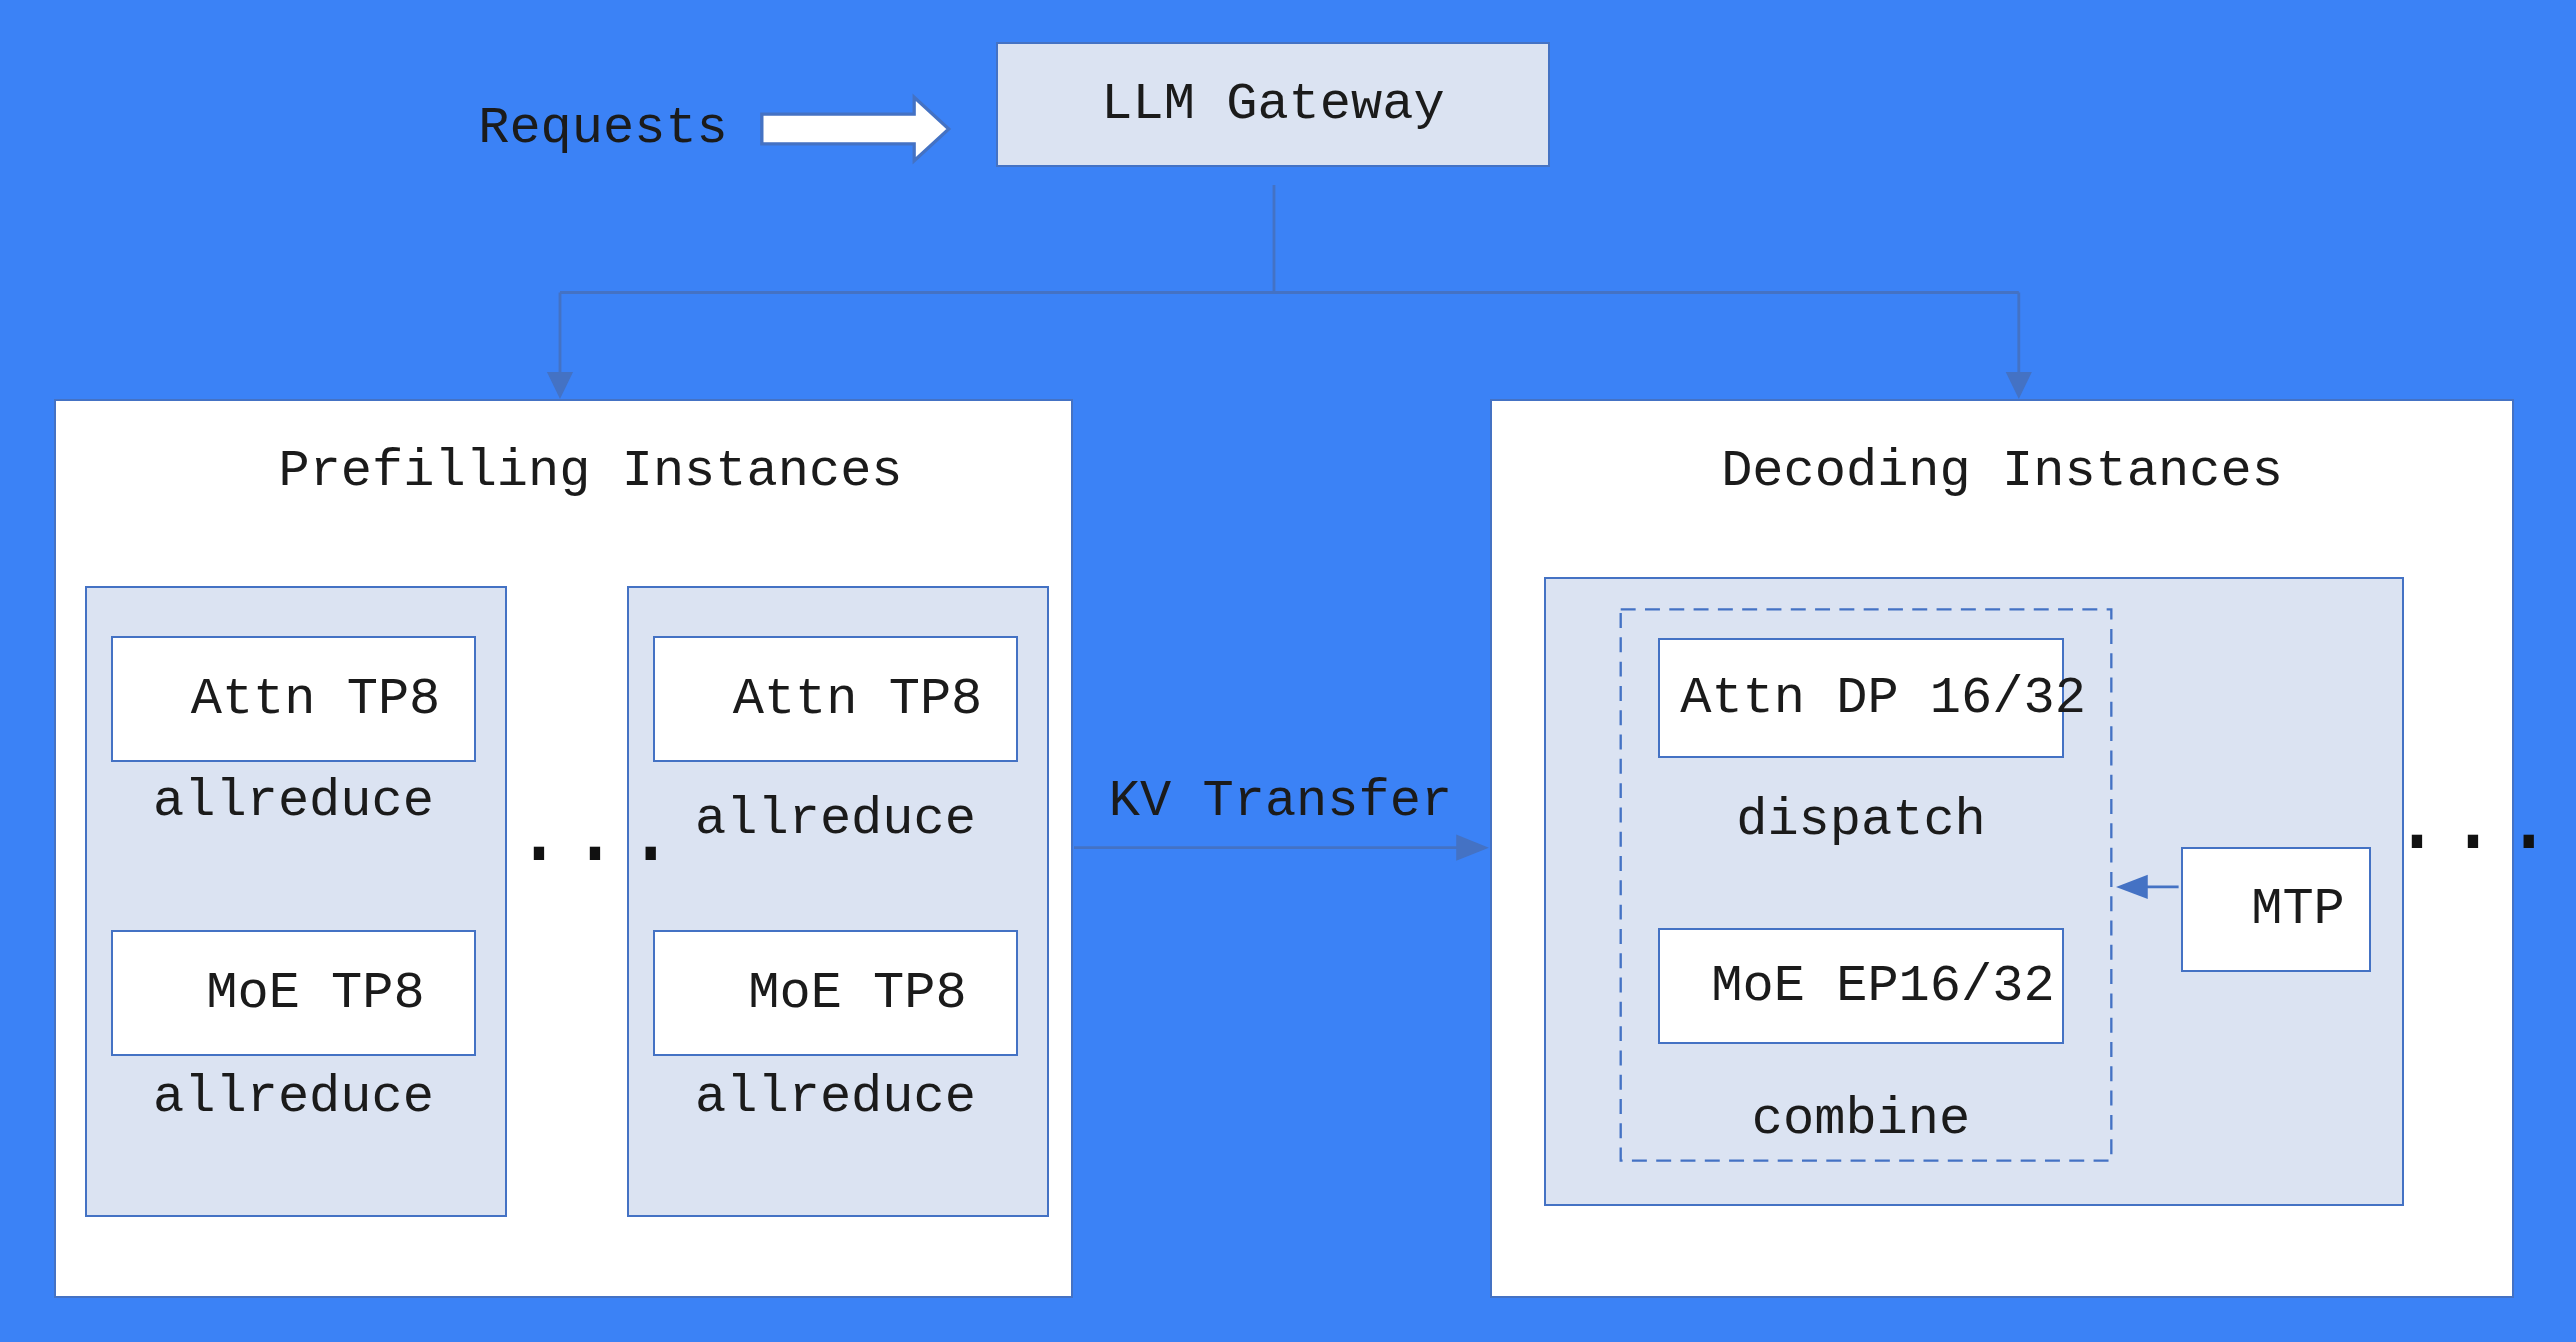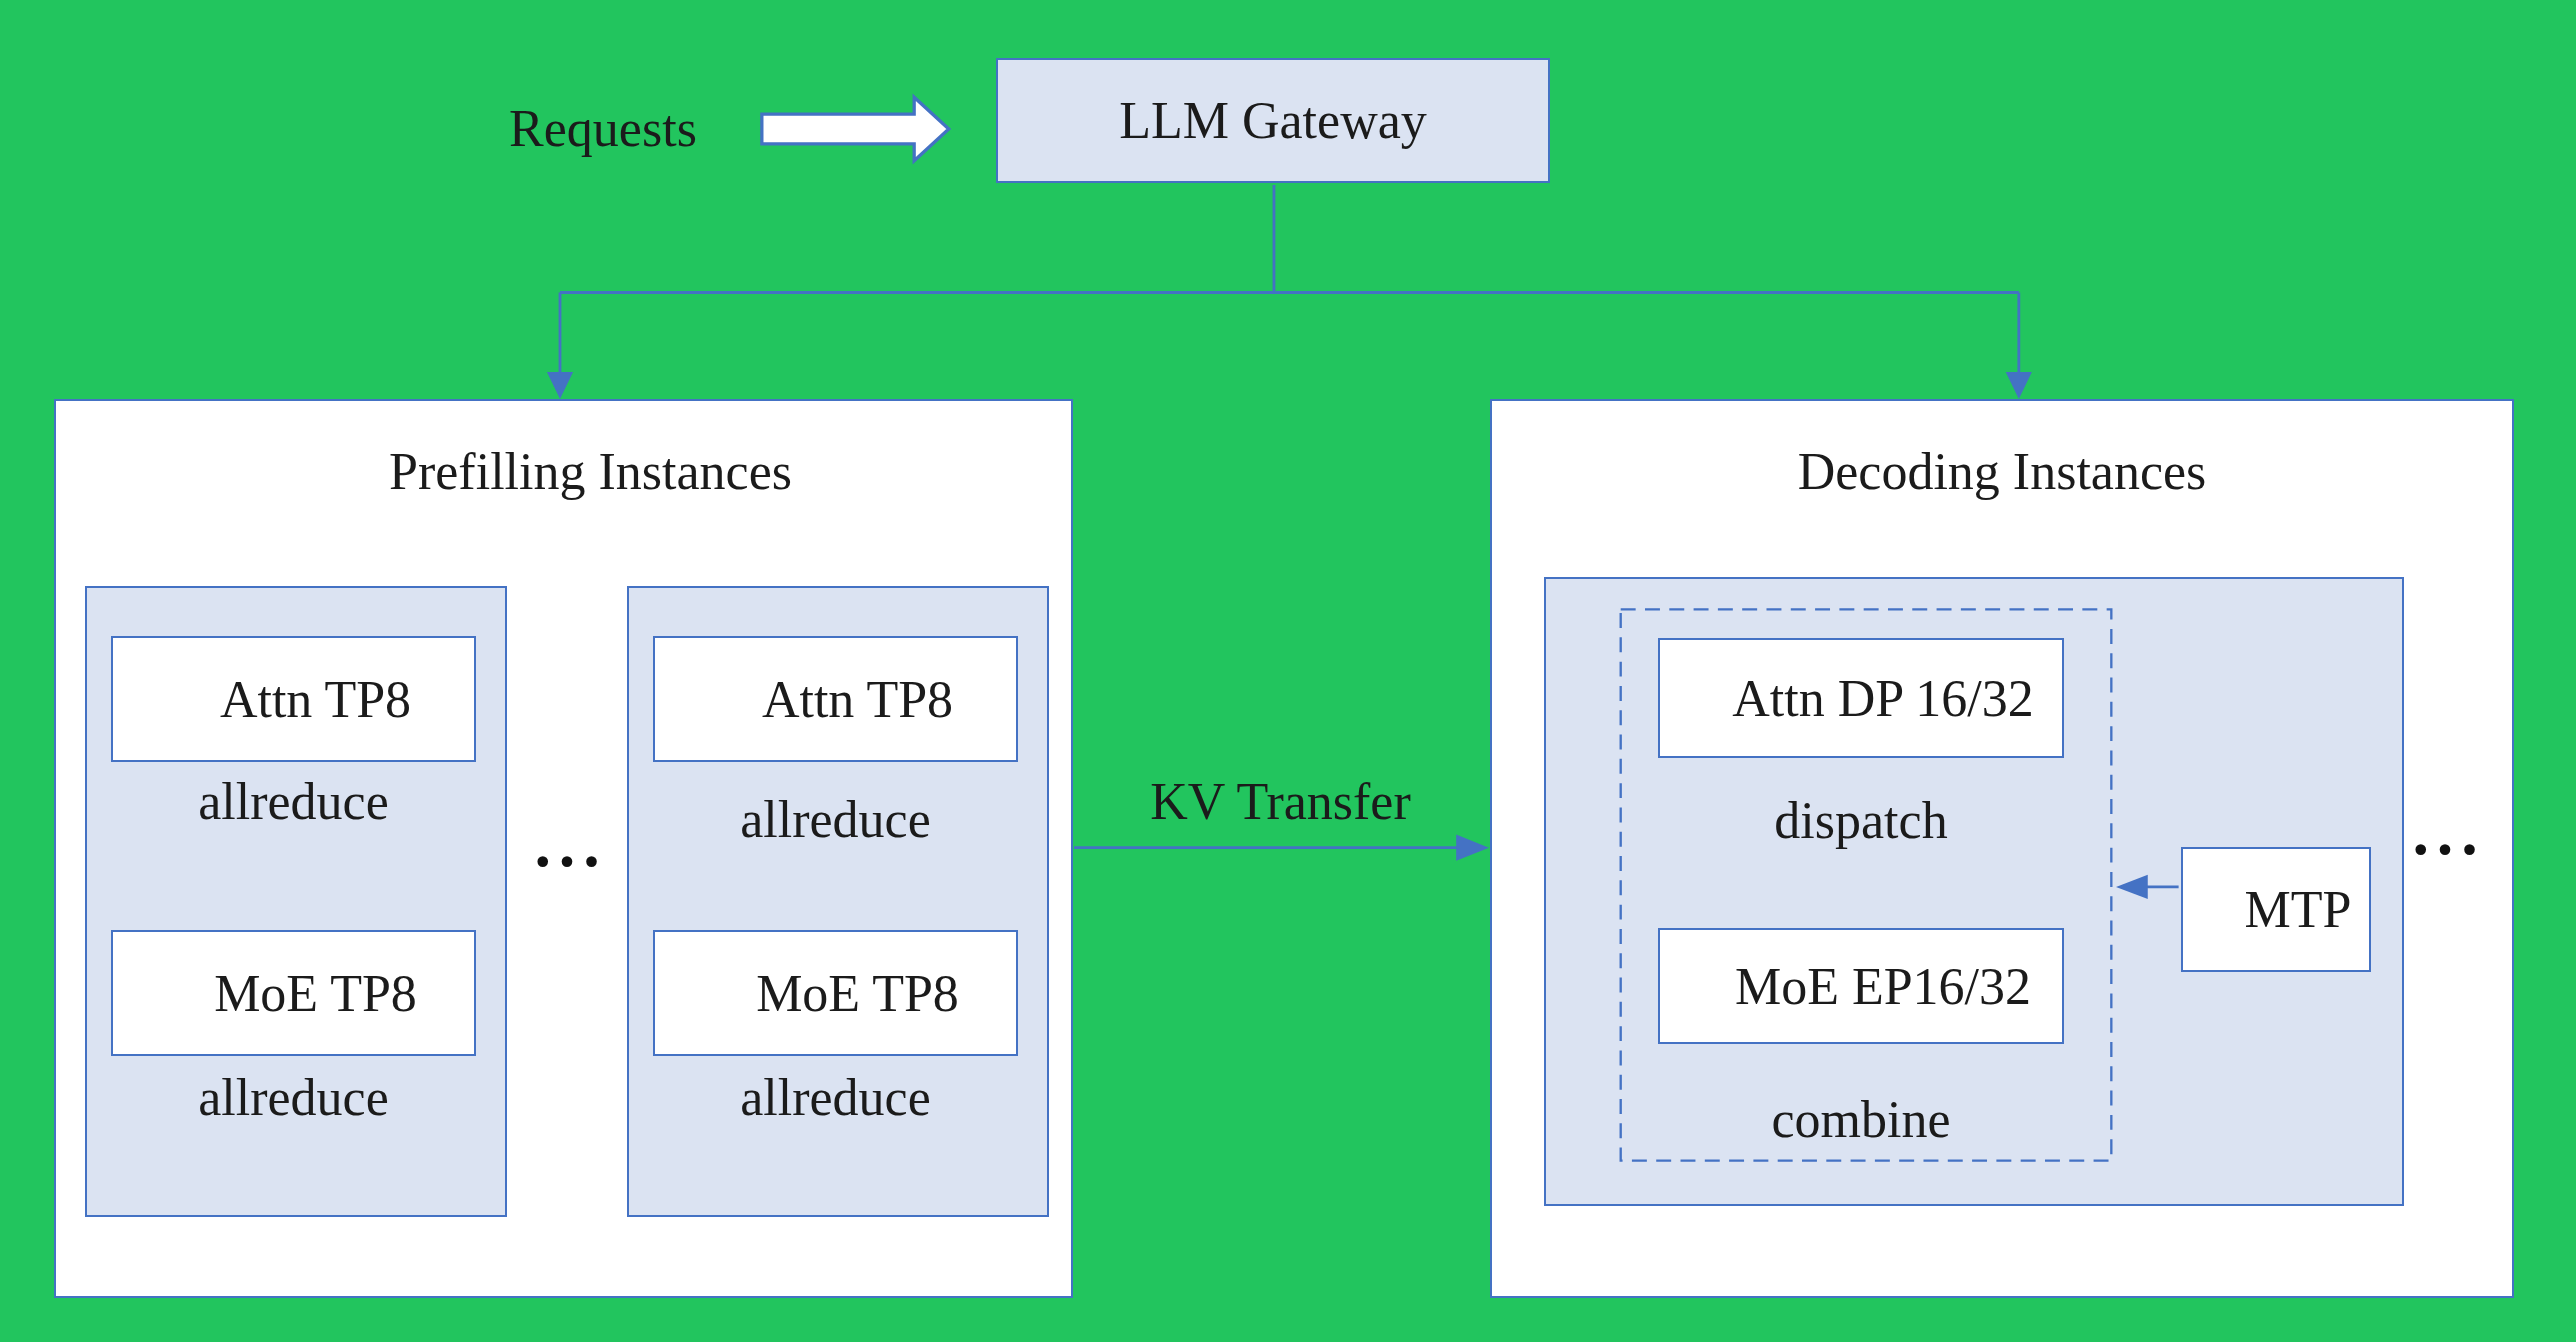--- a/index.html
+++ b/index.html
@@ -1,21 +1,21 @@
 <!DOCTYPE html>
 <html style="font-size:15px"><head>
 <meta charset="utf-8">
 <style>
   html, body { margin: 0; padding: 0; background: #ffffff; }
   .canvas {
     position: relative;
     width: 2576px;
     height: 1342px;
-    background: #22c55e;
-    font-family: Liberation Serif, serif;
+    background: #3b82f6;
+    font-family: Liberation Mono, monospace;
     color: #1b1b1b;
     overflow: hidden;
   }
   .overlay {
     position: absolute;
     left: 0; top: 0;
     width: 2576px; height: 1342px;
     pointer-events: none;
     z-index: 5;
   }
@@ -49,21 +49,21 @@
     display: flex;
     align-items: center;
     justify-content: center;
     font-size: 52px;
     white-space: nowrap;
     z-index: 3;
     padding-left: 44px;
   }
   .gateway-box {
     position: absolute;
-    left: 996px; top: 58px;
+    left: 996px; top: 42px;
     width: 554px; height: 125px;
     background: #dbe3f2;
     border: 2.8px solid #4472c4;
     box-sizing: border-box;
     display: flex;
     align-items: center;
     justify-content: center;
     font-size: 52px;
     z-index: 3;
   }

